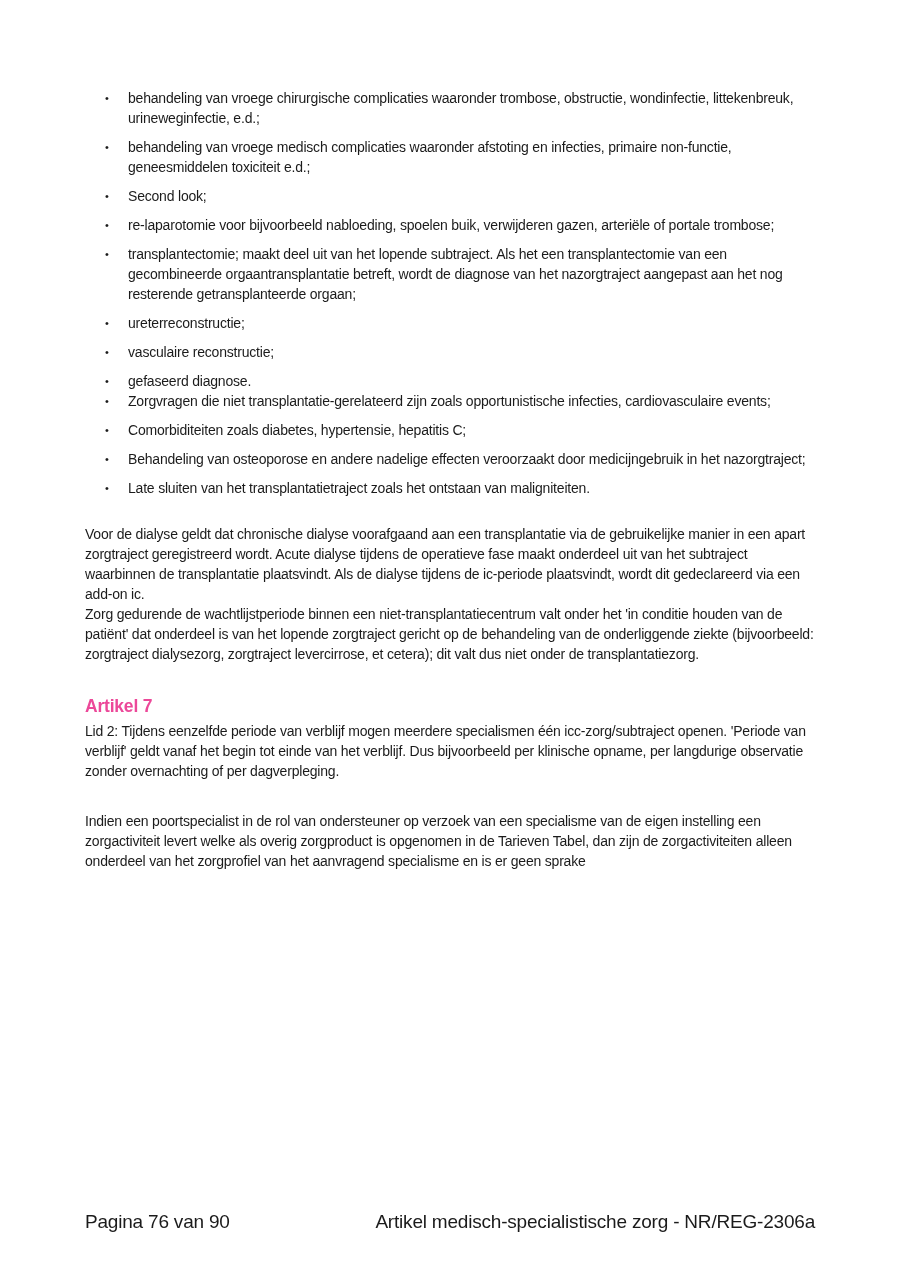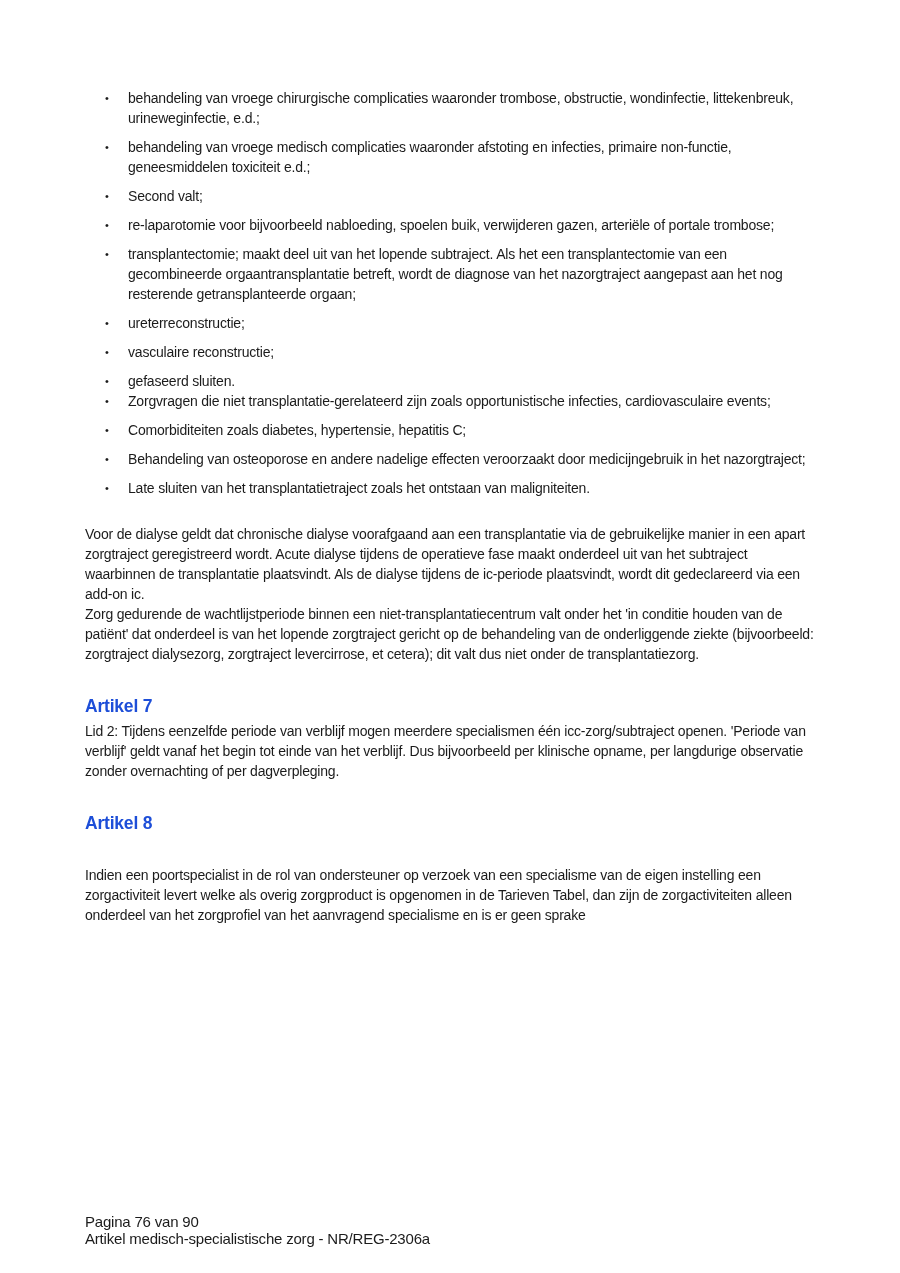--- a/index.html
+++ b/index.html
@@ -42,72 +42,72 @@
   .li-text { flex: 1 1 auto; }
   .para { margin: 26px 0 0 0; }
   .para + .bullets { margin-top: 10px; }
   .para-cont { margin: 0; }
   .article { margin-top: 30px; }
   .article h2 {
     font-size: 17.5px;
     line-height: 24px;
     font-weight: bold;
     margin: 0 0 3px 0;
-    color: #1d4ed8;
+    color: #ec4899;
   }
   .article .apara { margin: 0; }
   .footer {
     position: absolute;
     top: 1213px;
     left: 85px;
     right: 85px;
     display: flex;
-    font-size: 15px;
+    justify-content: space-between;
+    font-size: 19px;
     line-height: 17px;
     color: #1b1b1b;
-    flex-direction: column;
   }
 </style>
 </head>
 <body>
 
 <div class="page-content">
 
   <ul class="bullets">
     <li>
         <span class="blt">•</span>
         <span class="li-text">behandeling van vroege chirurgische complicaties waaronder trombose, obstructie, wondinfectie, littekenbreuk, urineweginfectie, e.d.;</span>
       </li>
     <li>
         <span class="blt">•</span>
         <span class="li-text">behandeling van vroege medisch complicaties waaronder afstoting en infecties, primaire non-functie, geneesmiddelen toxiciteit e.d.;</span>
       </li>
     <li>
         <span class="blt">•</span>
-        <span class="li-text">Second valt;</span>
+        <span class="li-text">Second look;</span>
       </li>
     <li>
         <span class="blt">•</span>
         <span class="li-text">re-laparotomie voor bijvoorbeeld nabloeding, spoelen buik, verwijderen gazen, arteriële of portale trombose;</span>
       </li>
     <li>
         <span class="blt">•</span>
         <span class="li-text">transplantectomie; maakt deel uit van het lopende subtraject. Als het een transplantectomie van een gecombineerde orgaantransplantatie betreft, wordt de diagnose van het nazorgtraject aangepast aan het nog resterende getransplanteerde orgaan;</span>
       </li>
     <li>
         <span class="blt">•</span>
         <span class="li-text">ureterreconstructie;</span>
       </li>
     <li>
         <span class="blt">•</span>
         <span class="li-text">vasculaire reconstructie;</span>
       </li>
     <li>
         <span class="blt">•</span>
-        <span class="li-text">gefaseerd sluiten.</span>
+        <span class="li-text">gefaseerd diagnose.</span>
       </li>
   </ul>
 
 
   <ul class="bullets">
     <li>
         <span class="blt">•</span>
         <span class="li-text">Zorgvragen die niet transplantatie-gerelateerd zijn zoals opportunistische infecties, cardiovasculaire events;</span>
       </li>
     <li>
@@ -126,21 +126,20 @@
 
   <p class="para">Voor de dialyse geldt dat chronische dialyse voorafgaand aan een transplantatie via de gebruikelijke manier in een apart zorgtraject geregistreerd wordt. Acute dialyse tijdens de operatieve fase maakt onderdeel uit van het subtraject waarbinnen de transplantatie plaatsvindt. Als de dialyse tijdens de ic-periode plaatsvindt, wordt dit gedeclareerd via een add-on ic.</p>
   <p class="para-cont">Zorg gedurende de wachtlijstperiode binnen een niet-transplantatiecentrum valt onder het 'in conditie houden van de patiënt' dat onderdeel is van het lopende zorgtraject gericht op de behandeling van de onderliggende ziekte (bijvoorbeeld: zorgtraject dialysezorg, zorgtraject levercirrose, et cetera); dit valt dus niet onder de transplantatiezorg.</p>
 
   <div class="article">
     <h2>Artikel 7</h2>
     <p class="apara">Lid 2: Tijdens eenzelfde periode van verblijf mogen meerdere specialismen één icc-zorg/subtraject openen. 'Periode van verblijf' geldt vanaf het begin tot einde van het verblijf. Dus bijvoorbeeld per klinische opname, per langdurige observatie zonder overnachting of per dagverpleging.</p>
   </div>
 
   <div class="article">
-    <h2>Artikel 8</h2>
   </div>
 
   <div class="article">
     <p class="apara">Indien een poortspecialist in de rol van ondersteuner op verzoek van een specialisme van de eigen instelling een zorgactiviteit levert welke als overig zorgproduct is opgenomen in de Tarieven Tabel, dan zijn de zorgactiviteiten alleen onderdeel van het zorgprofiel van het aanvragend specialisme en is er geen sprake</p>
   </div>
 
 </div>
 
 <div class="footer">
   <span>Pagina 76 van 90</span>

